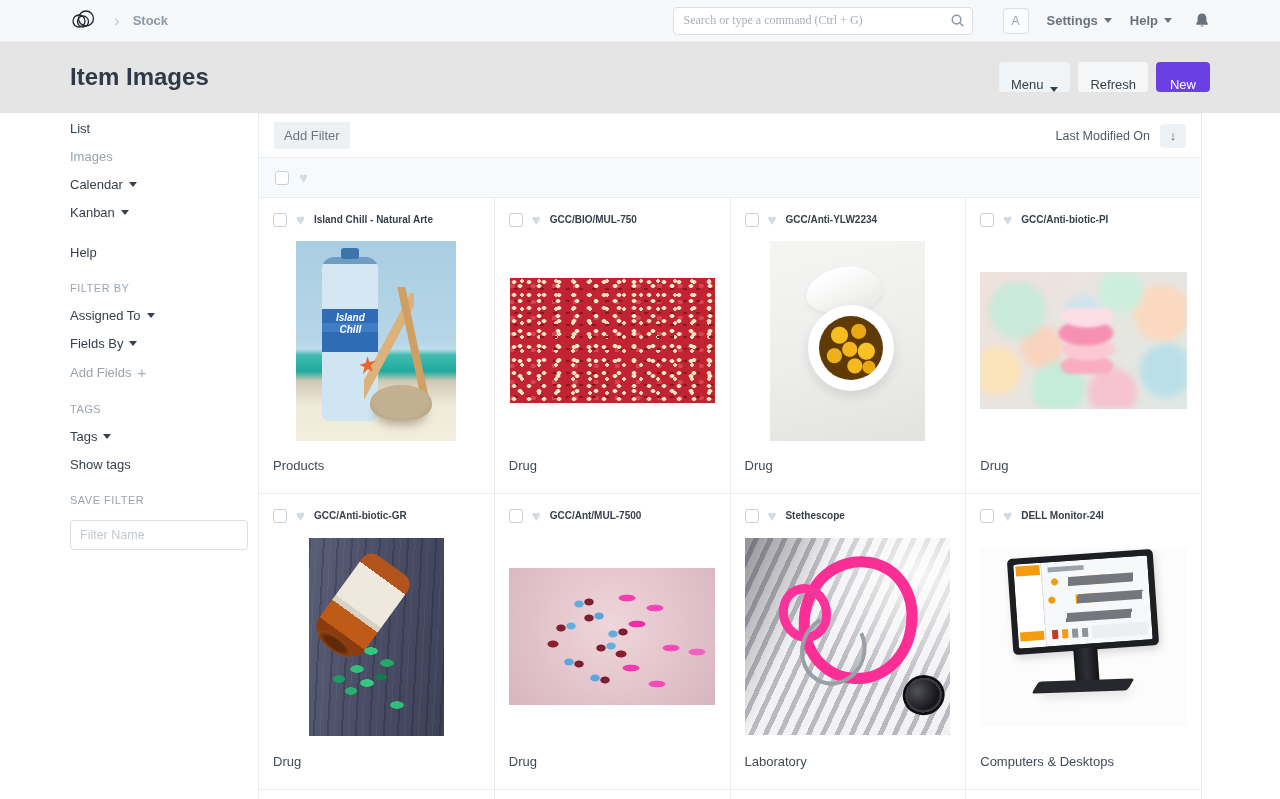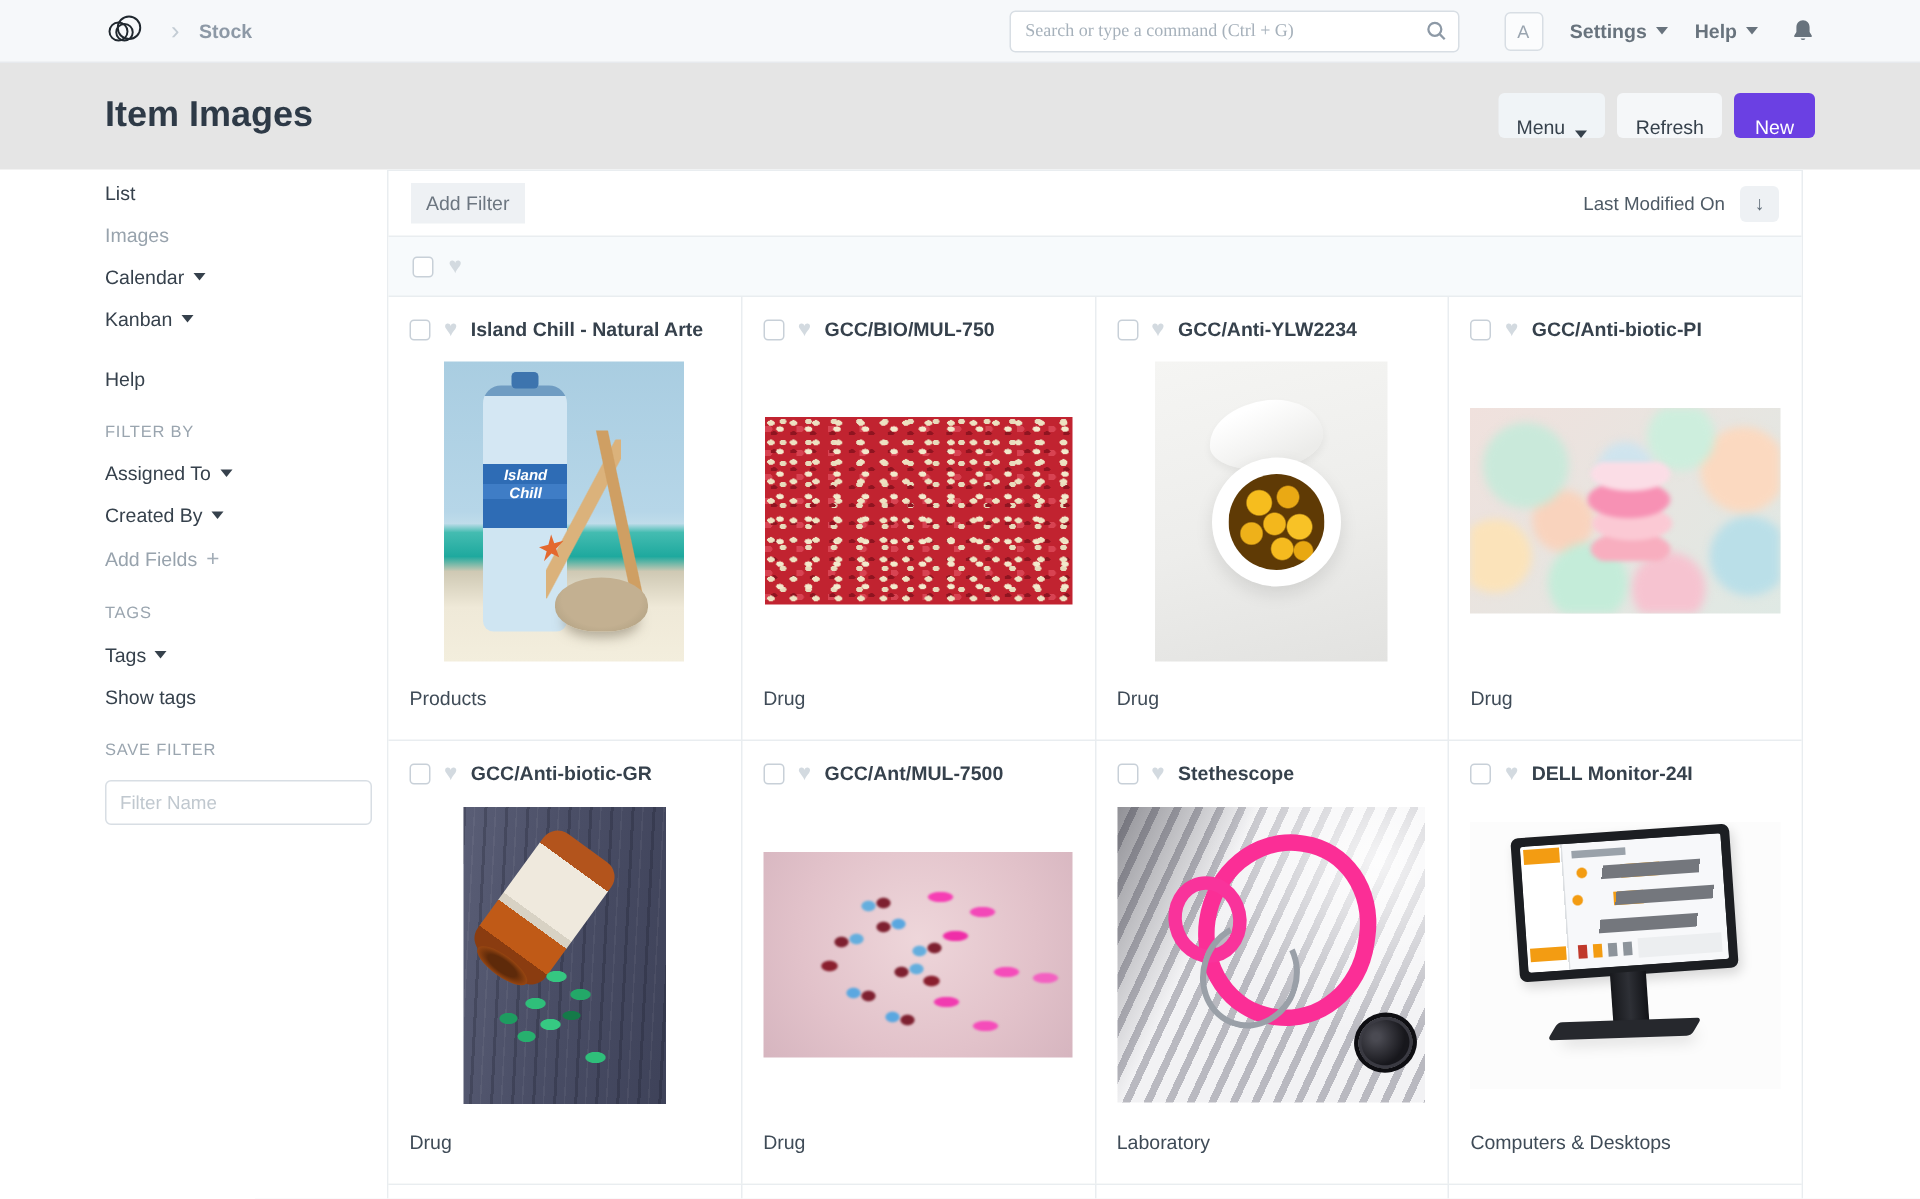--- a/index.html
+++ b/index.html
@@ -60,21 +60,21 @@
   .sort-btn { width:26px; height:24px; background:#eef1f4; border:none; border-radius:4px;
      color:#5e6b77; font-size:13px; font-weight:700; cursor:pointer; display:flex; align-items:center; justify-content:center; }
   .select-row { height:40px; background:#f7fafc; border-bottom:1px solid #e9edf0; display:flex;
      align-items:center; gap:10px; padding:0 16px; }
   .cb { width:14px; height:14px; background:#fff; border:1px solid #c8d0d8; border-radius:3px; display:inline-block; flex:none; }
   .heart { color:#d3dae0; font-size:15px; line-height:1; }
 
   .grid { display:grid; grid-template-columns:repeat(4,1fr); gap:1px; background:#e9edf0; }
   .card { background:#fff; height:295px; display:flex; flex-direction:column; overflow:hidden; }
   .card-head { display:flex; align-items:center; gap:9px; padding:14px 14px 6px; }
-  .card-title { font-size:13px; font-weight:700; color:#36414c; white-space:nowrap; overflow:hidden; cursor:pointer; }
+  .card-title { font-size:10px; font-weight:700; color:#36414c; white-space:nowrap; overflow:hidden; cursor:pointer; }
   .imgwrap { flex:1; display:flex; align-items:center; justify-content:center; overflow:hidden; }
   .card-img { position:relative; overflow:hidden; flex:none; }
   .card-img i { display:block; position:absolute; }
   .card-cat { padding:10px 14px 20px; font-size:13px; color:#3f4b57; }
   .stub { display:grid; grid-template-columns:repeat(4,1fr); gap:1px; background:#e9edf0; border-top:1px solid #e9edf0; }
   .stub div { background:#fff; height:12px; }
 
   
   .img-island-chill-bottle-beach { width:160px; height:200px;
     background:linear-gradient(180deg,#a9cde1 0%,#b6d6e8 50%,#bfdcea 54%,#44bcb1 57%,#1ea99e 65%,#cfc9b4 70%,#efe9d8 82%,#f3eedd 100%); }
@@ -297,21 +297,21 @@
     <div class="sb-item">
       <span>Help</span>
     </div>
 
     <div class="sb-head">FILTER BY</div>
     <div class="sb-item">
       <span>Assigned To</span>
       <span class="tri dark"></span>
     </div>
     <div class="sb-item">
-      <span>Created By</span>
+      <span>Fields By</span>
       <span class="tri dark"></span>
     </div>
     <div class="sb-item muted">
       <span>Add Fields</span>
       <span class="plus">+</span>
     </div>
 
     <div class="sb-head">TAGS</div>
     <div class="sb-item">
       <span>Tags</span>

